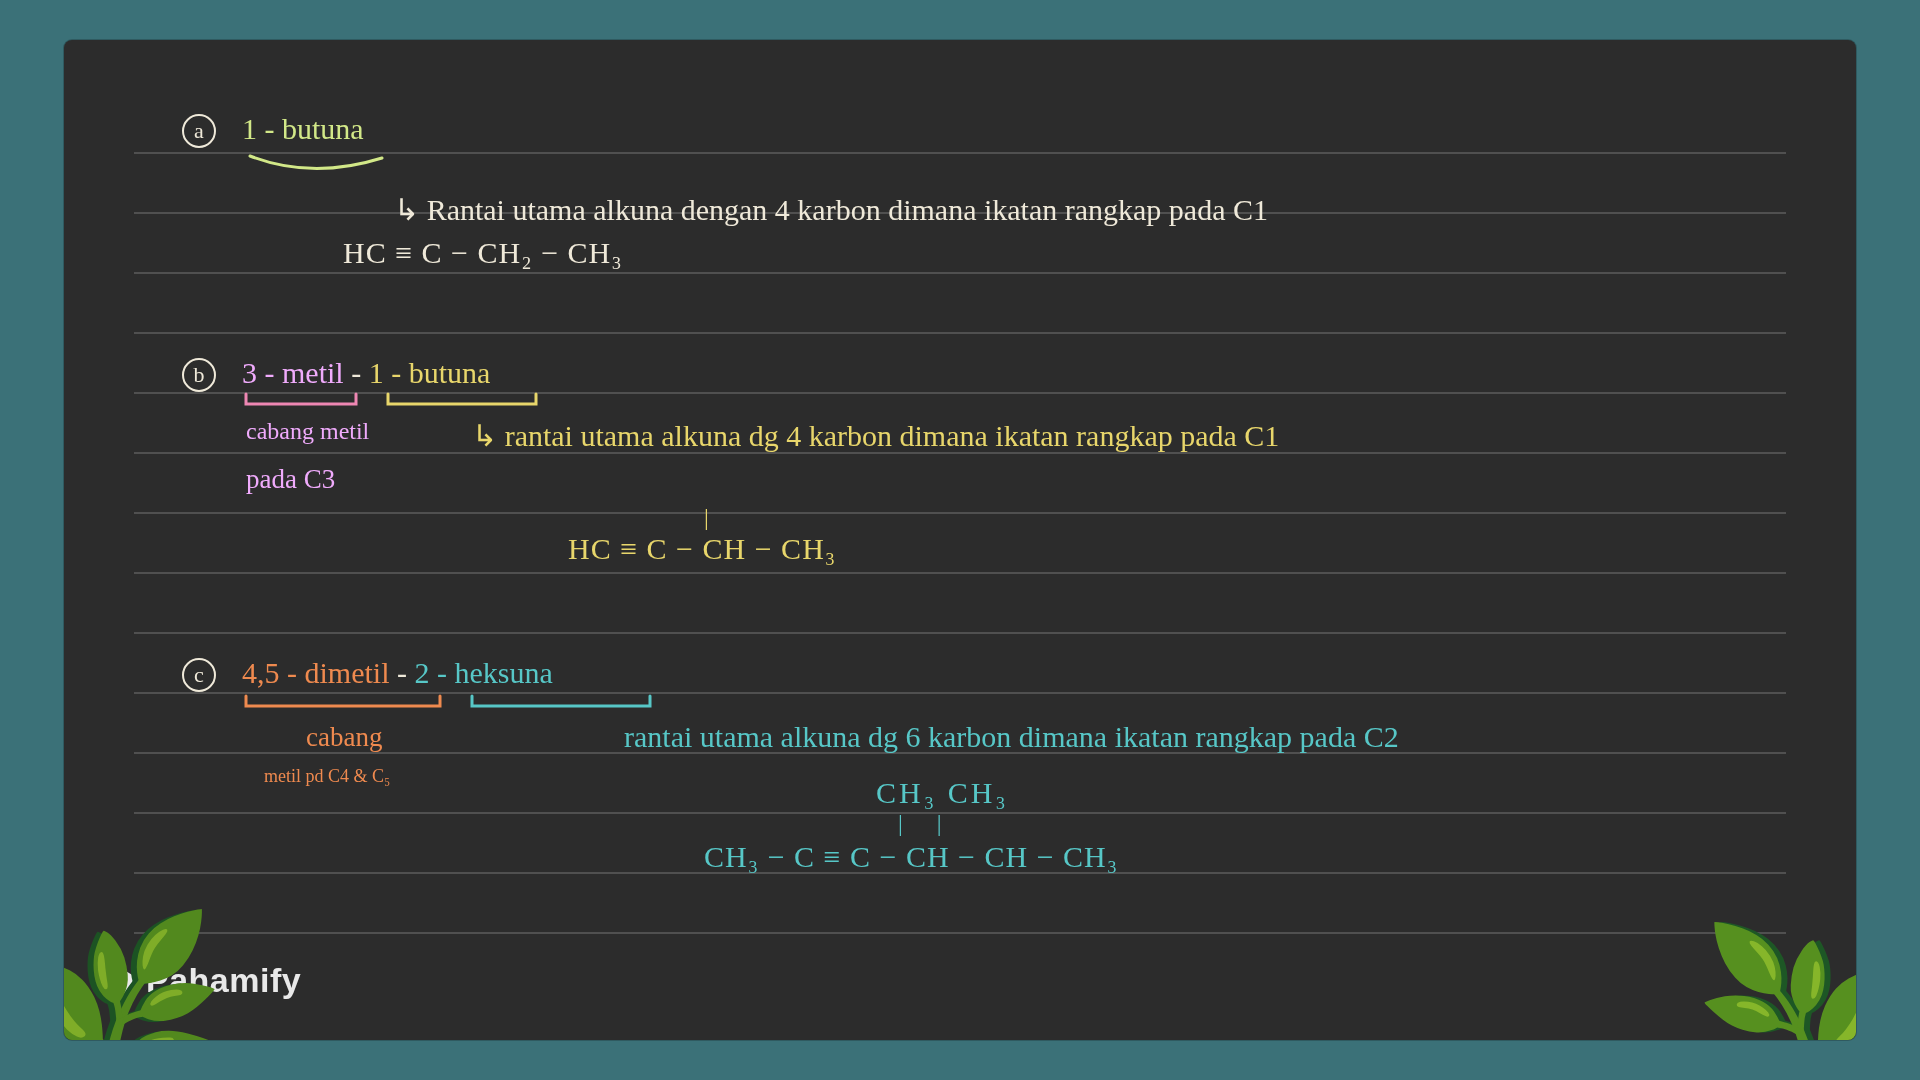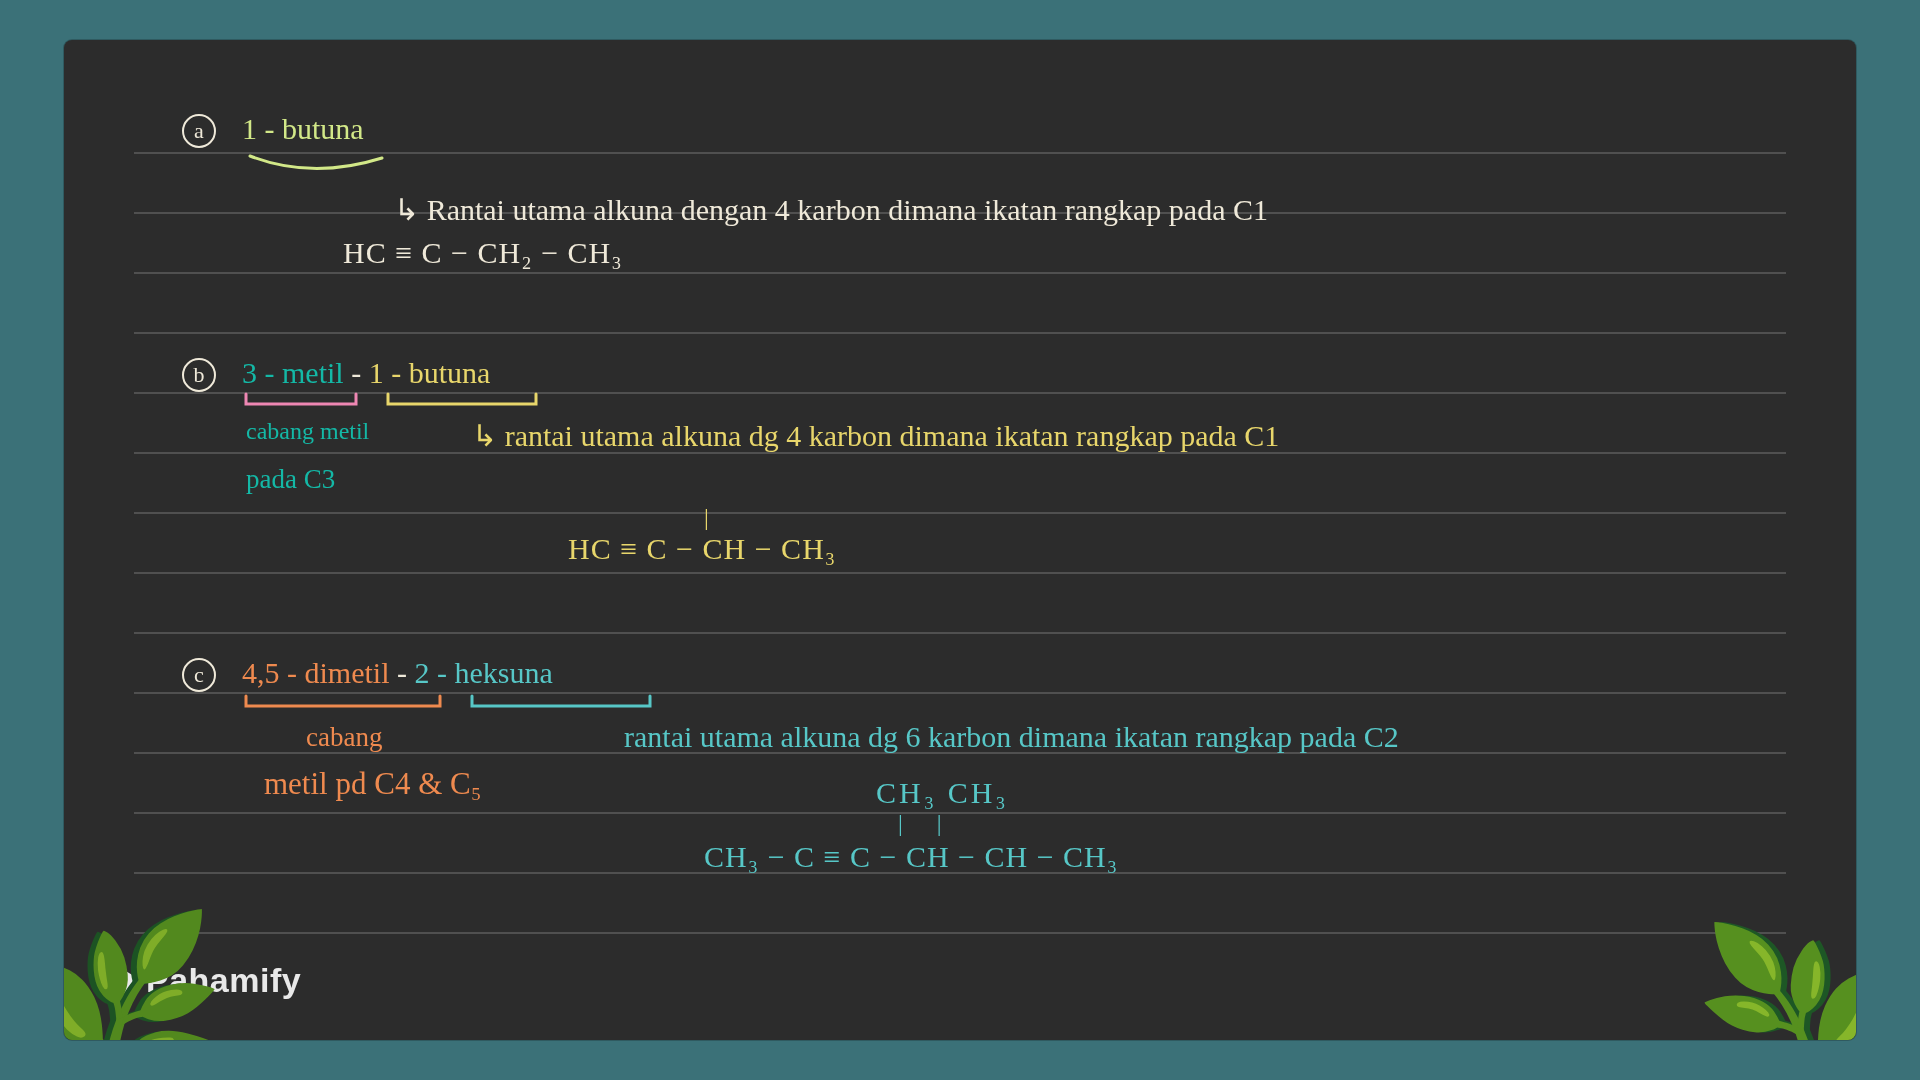--- a/index.html
+++ b/index.html
@@ -47,21 +47,21 @@
     height: 34px;
     border: 2.5px solid #efe9d9;
     border-radius: 50%;
     display: flex;
     align-items: center;
     justify-content: center;
     font-size: 22px;
     color: #efe9d9;
   }
   .green  { color: #d2e888; }
-  .pink   { color: #14b8a6; }
+  .pink   { color: #f0abfc; }
   .yellow { color: #e8d66b; }
   .cyan   { color: #57c7c7; }
   .orange { color: #ef8a4f; }
   .white  { color: #efe9d9; }
 
   
   svg.mark {
     position: absolute;
     overflow: visible;
     pointer-events: none;
@@ -157,21 +157,21 @@
       <span class="orange">4,5 - dimetil</span><span class="white"> - </span><span class="cyan">2 - heksuna</span>
     </div>
     <svg class="mark" style="left:178px; top:656px;" width="206" height="20">
       <path d="M4 0 v10 h194 v-10" stroke="#ef8a4f" stroke-width="3" fill="none" stroke-linecap="round"></path>
     </svg>
     <svg class="mark" style="left:404px; top:656px;" width="190" height="20">
       <path d="M4 0 v10 h178 v-10" stroke="#57c7c7" stroke-width="3" fill="none" stroke-linecap="round"></path>
     </svg>
 
     <div class="row orange" style="top:682px; left:242px; font-size:27px;">cabang</div>
-    <div class="row orange" style="top:726px; left:200px; font-size:31px;">metil pd C4 &amp; C₅</div>
+    <div class="row orange" style="top:726px; left:200px; font-size:18px;">metil pd C4 &amp; C₅</div>
 
     <div class="row cyan" style="top:680px; left:560px;">rantai utama alkuna dg 6 karbon dimana ikatan rangkap pada C2</div>
 
     <div class="row cyan" style="top:736px; left:812px; letter-spacing:3px;">CH₃  CH₃</div>
     <div class="row cyan" style="top:770px; left:834px; font-size:24px; letter-spacing:14px;">|      |</div>
     <div class="row cyan" style="top:800px; left:640px; letter-spacing:1px;">CH₃ − C ≡ C − CH − CH − CH₃</div>
   </div>
 
   <div class="logo">
     <span class="tri"></span>

